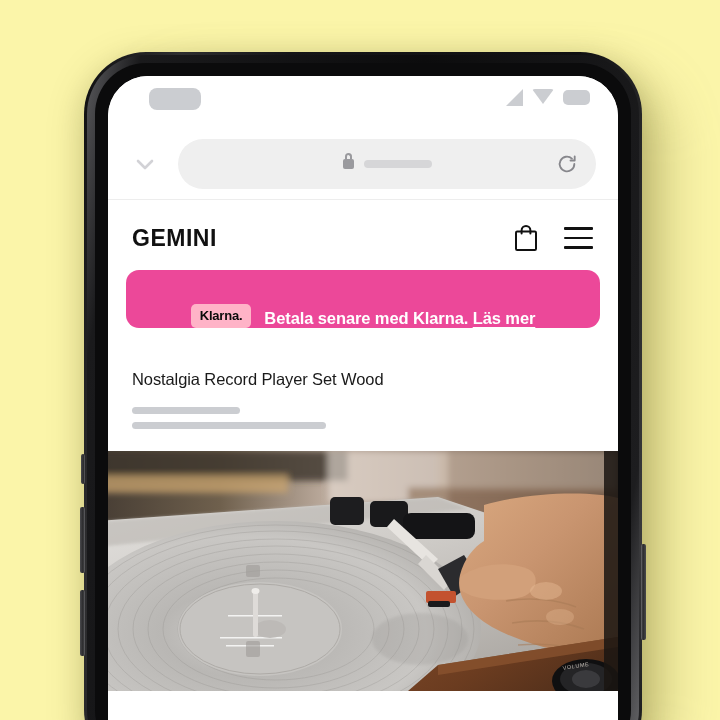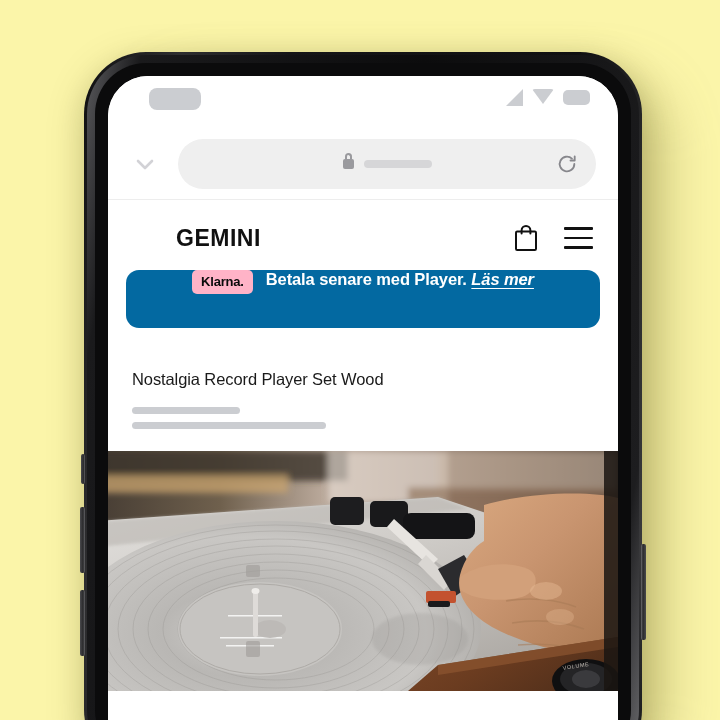--- a/index.html
+++ b/index.html
@@ -202,21 +202,20 @@
     height: 22px;
   }
 
   
   .site-header {
     display: flex;
     align-items: center;
     justify-content: space-between;
     padding: 24px 25px 18px 24px;
     background: #ffffff;
-    margin-left: 44px;
   }
   .brand {
     font-size: 23px;
     font-weight: 700;
     letter-spacing: 0.5px;
     color: #111111;
     line-height: 1;
   }
   .header-actions {
     display: flex;
@@ -243,24 +242,24 @@
     border-radius: 1px;
   }
 
   
   .promo-wrap {
     padding: 0 18px;
     background: #ffffff;
   }
   .promo {
     display: flex;
-    align-items: flex-start;
+    align-items: flex-end;
     justify-content: center;
     gap: 13px;
-    background: #0369a1;
+    background: #ec4899;
     border-radius: 13px;
     height: 58px;
   }
   .klarna-badge {
     background: #FFB3C7;
     color: #0A0A0A;
     font-size: 13px;
     font-weight: 700;
     letter-spacing: -0.2px;
     padding: 5px 9px 6px;
@@ -273,21 +272,20 @@
     font-weight: 600;
     letter-spacing: -0.1px;
     white-space: nowrap;
   }
   .promo-link {
     color: #ffffff;
     text-decoration: underline;
     text-underline-offset: 3px;
     font-weight: 600;
     cursor: pointer;
-    font-style: italic;
   }
 
   
   .product {
     padding: 26px 24px 0 24px;
     background: #ffffff;
   }
   .product-title {
     font-size: 16.5px;
     color: #1A1A1A;
@@ -375,21 +373,21 @@
             <span></span>
             <span></span>
           </div>
         </div>
       </div>
 
       <div class="promo-wrap">
         <div class="promo">
           <div class="klarna-badge">Klarna.</div>
           <div class="promo-text">
-            <span>Betala senare med Player.</span>
+            <span>Betala senare med Klarna.</span>
             <span class="promo-link">Läs mer</span>
           </div>
         </div>
       </div>
 
       <div class="product">
         <p class="product-title">Nostalgia Record Player Set Wood</p>
         <div class="ghost-bar w1"></div>
         <div class="ghost-bar w2"></div>
       </div>

